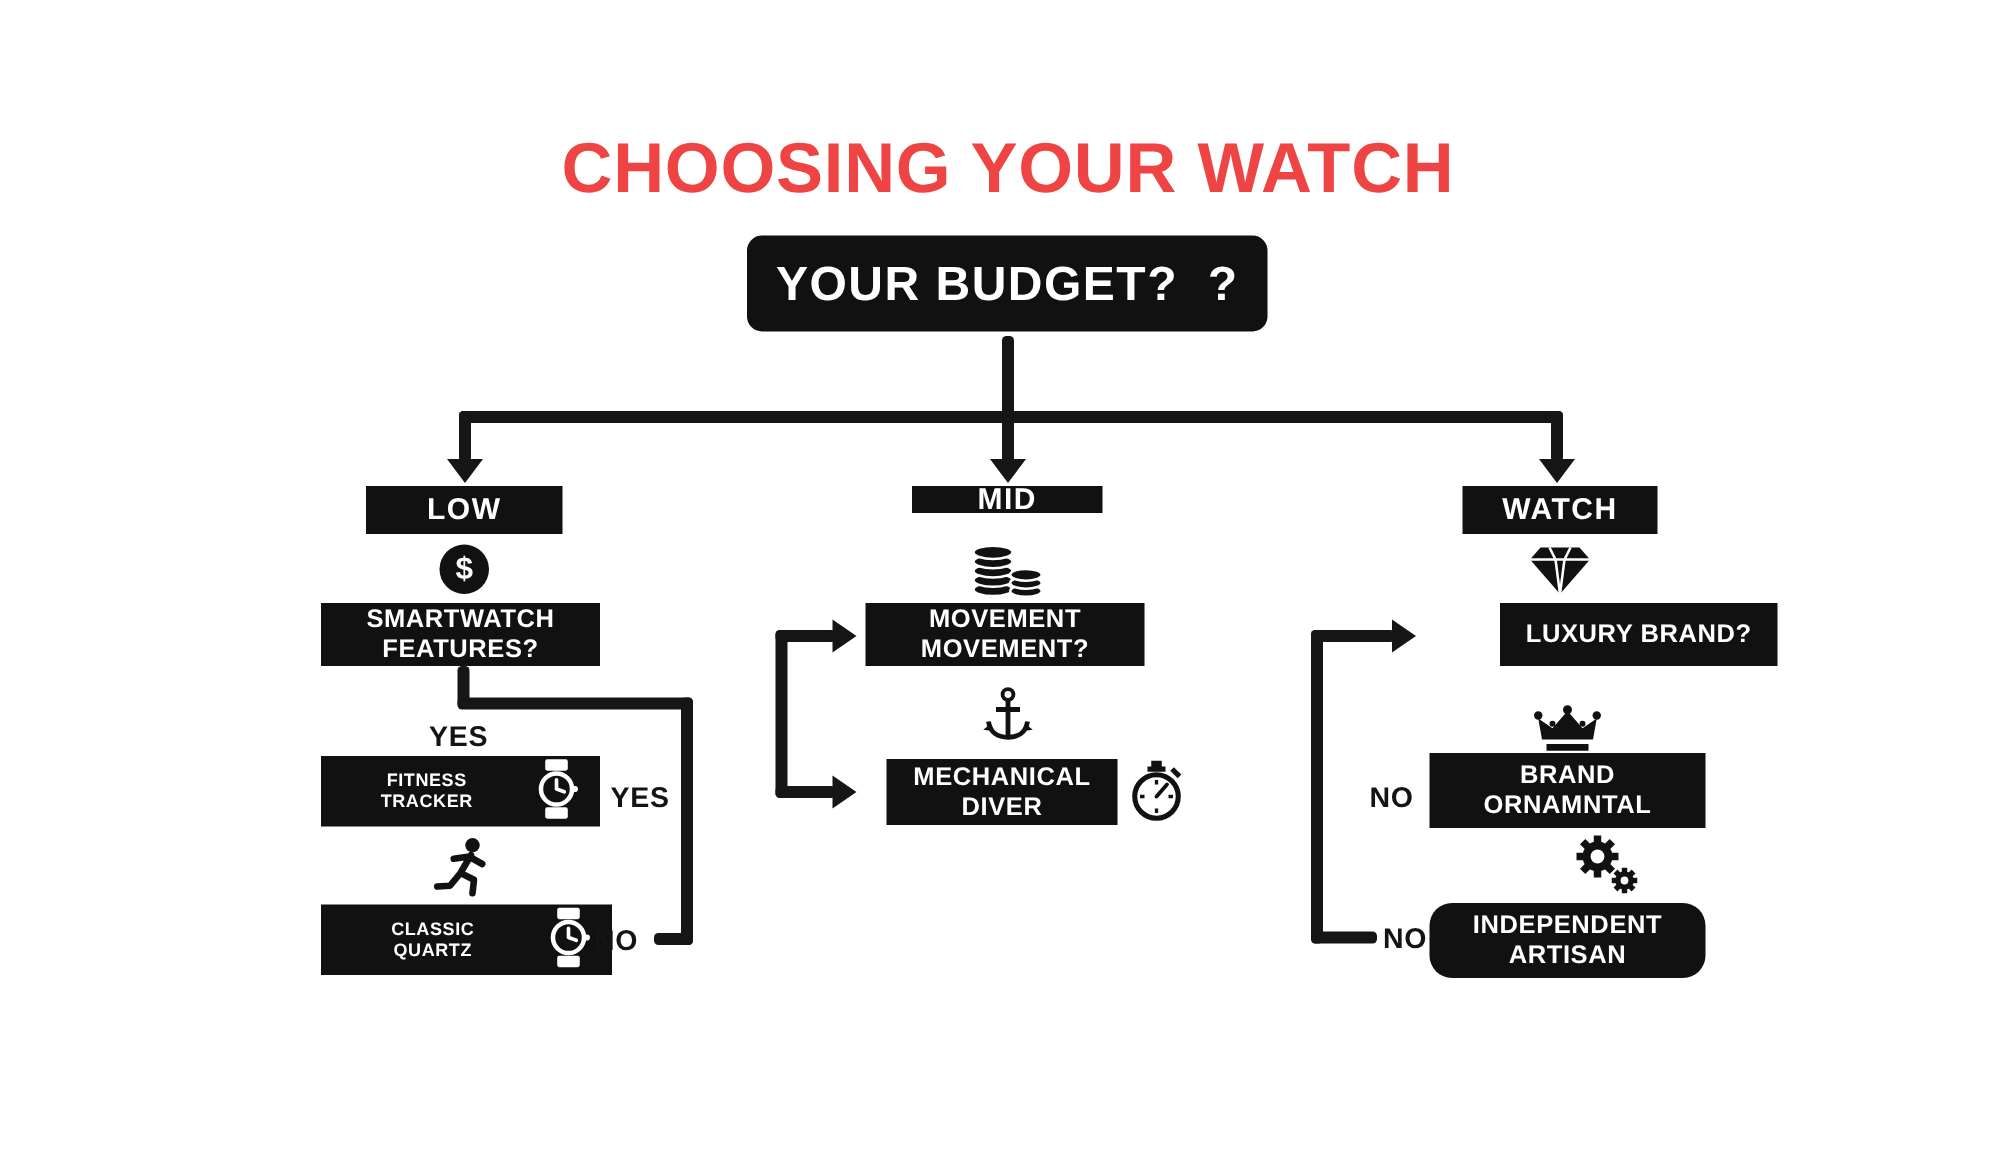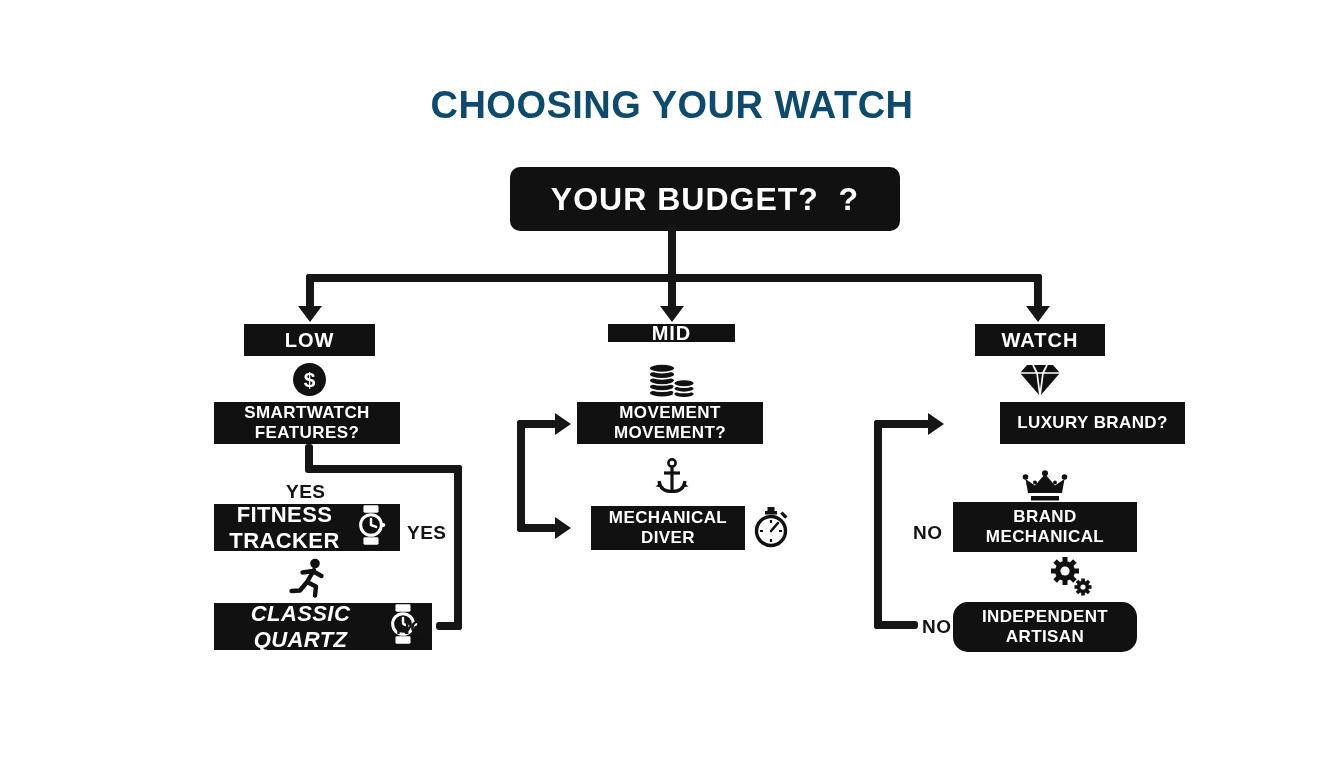--- a/index.html
+++ b/index.html
@@ -2,32 +2,32 @@
 <html><head>
 <meta charset="utf-8">
 <style>
   html,body{margin:0;padding:0;background:#fff;}
   #canvas{
     position:relative;width:1344px;height:768px;background:#ffffff;
     font-family:"Liberation Sans", sans-serif; overflow:hidden;
   }
   .title{
     position:absolute;left:0;right:0;top:84px;text-align:center;
-    font-size:38px;font-weight:800;color:#0c4a6e;letter-spacing:0.5px;
+    font-size:47px;font-weight:800;color:#ef4444;letter-spacing:0.5px;
   }
   .node{
     position:absolute;background:#111;color:#fff;display:flex;
     align-items:center;justify-content:center;flex-direction:column;
     font-weight:800;text-align:center;letter-spacing:0.4px;
   }
   .node.rounded{border-radius:10px;}
   .root-node{font-size:32px;white-space:pre;letter-spacing:1px;}
   .branch-node{font-size:20px;letter-spacing:1px;}
   .q-node{font-size:17px;line-height:1.15;}
-  .opt-node{flex-direction:row;font-size:22px;line-height:1.15;}
+  .opt-node{flex-direction:row;font-size:12px;line-height:1.15;}
   .opt-node .txt{flex:1;display:flex;flex-direction:column;justify-content:center;}
   .opt-node .w-icon{flex:0 0 auto;margin-right:13px;}
   .vline,.hline{position:absolute;background:#161616;border-radius:3px;}
   .arrow-down{
     position:absolute;width:0;height:0;
     border-left:12px solid transparent;border-right:12px solid transparent;
     border-top:16px solid #161616;
   }
   .arrow-right{
     position:absolute;width:0;height:0;
@@ -43,21 +43,21 @@
     font-size:21px;font-weight:800;display:flex;align-items:center;justify-content:center;
   }
 </style>
 </head>
 <body>
 
 <div id="canvas">
 
   <div class="title">CHOOSING YOUR WATCH</div>
 
-  <div class="node rounded root-node" style="left:498px;top:167px;width:390px;height:64px;margin-left:12px;">
+  <div class="node rounded root-node" style="left:498px;top:157px;width:347px;height:64px;">
     <span>YOUR BUDGET?  ?</span>
   </div>
 
   <div class="vline" style="left:668px;top:224px;width:8px;height:88px;"></div>
   <div class="hline" style="left:306px;top:274px;width:736px;height:8px;"></div>
   <div class="vline" style="left:306px;top:274px;width:8px;height:34px;"></div>
   <div class="vline" style="left:1034px;top:274px;width:8px;height:34px;"></div>
   <div class="arrow-down" style="left:298px;top:306px;"></div>
   <div class="arrow-down" style="left:660px;top:306px;"></div>
   <div class="arrow-down" style="left:1026px;top:306px;"></div>
@@ -101,21 +101,21 @@
   </div>
   <div class="lbl" style="left:407px;top:522px;">YES</div>
 
   <div class="icon" style="left:288px;top:557px;">
     <svg width="40" height="44" viewBox="0 0 40 44">
       <circle cx="27" cy="6.5" r="4.8" fill="#111"></circle>
       <path d="M26 13 L19 25 M25.5 14.5 L33.5 19 M25 14 L14.5 15.5 M19 25 L28 29.5 L27 38.5 M19 25 L12 33.5 L3.5 34" stroke="#111" stroke-width="4.4" fill="none" stroke-linecap="round" stroke-linejoin="round"></path>
     </svg>
   </div>
 
-  <div class="node opt-node" style="left:214px;top:603px;width:218px;height:47px;font-style:italic;">
+  <div class="node opt-node" style="left:214px;top:603px;width:194px;height:47px;">
     <span class="txt">
       <span>CLASSIC</span>
       <span>QUARTZ</span>
     </span>
     <span class="w-icon">
       <svg width="32" height="42" viewBox="0 0 34 42">
         <rect x="9" y="0" width="16" height="8" rx="1.5" fill="#fff"></rect>
         <rect x="9" y="34" width="16" height="8" rx="1.5" fill="#fff"></rect>
         <circle cx="17" cy="21" r="11" fill="none" stroke="#fff" stroke-width="3.2"></circle>
         <path d="M17 21 L17 14.5 M17 21 L22.5 23" stroke="#fff" stroke-width="2.6" stroke-linecap="round" fill="none"></path>
@@ -209,21 +209,21 @@
       <circle cx="24" cy="3.2" r="3" fill="#111"></circle>
       <circle cx="43.5" cy="7" r="2.8" fill="#111"></circle>
       <circle cx="14" cy="12.5" r="2" fill="#111"></circle>
       <circle cx="34" cy="12.5" r="2" fill="#111"></circle>
       <rect x="10" y="26" width="28" height="4.5" fill="#111"></rect>
     </svg>
   </div>
 
   <div class="node q-node" style="left:953px;top:502px;width:184px;height:50px;">
     <span>BRAND</span>
-    <span>MECHANICAL</span>
+    <span>ORNAMNTAL</span>
   </div>
 
   <div class="icon" style="left:1048px;top:555px;">
     <svg width="46" height="44" viewBox="0 0 46 44">
       <g fill="#111">
         <rect x="14.5" y="2" width="5" height="8"></rect>
         <rect x="14.5" y="22" width="5" height="8"></rect>
         <rect x="3" y="13.5" width="8" height="5"></rect>
         <rect x="23" y="13.5" width="8" height="5"></rect>
         <rect x="14.5" y="2" width="5" height="8" transform="rotate(45 17 16)"></rect>

